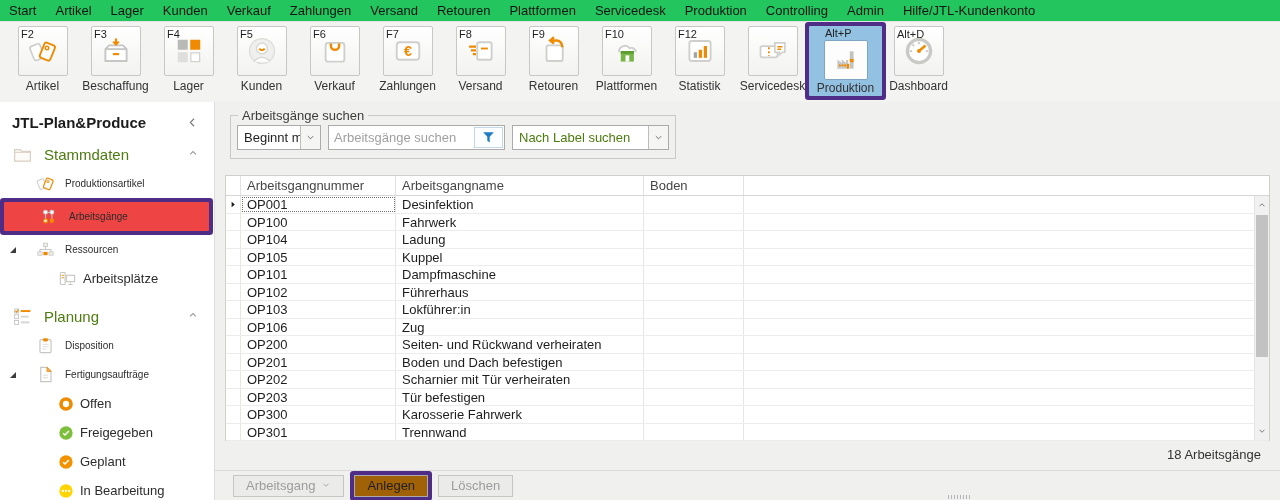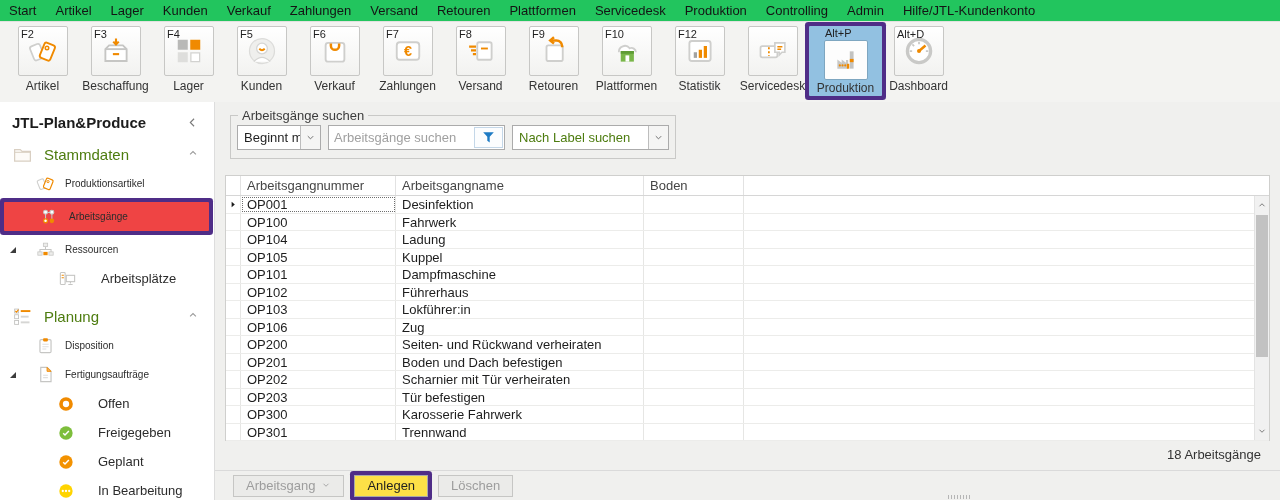--- a/index.html
+++ b/index.html
@@ -53,21 +53,21 @@
   .sidebar {
     width:215px; background:#ffffff; border-right:1px solid #dddddd;
     flex:0 0 auto; overflow:hidden;
   }
   .side-header { display:flex; align-items:center; justify-content:space-between; padding:12px 14px 8px 12px; }
   .side-title { font-weight:bold; font-size:15px; color:#1c1c1c; }
   .snode { display:flex; align-items:center; height:29px; position:relative; cursor:pointer; }
   .snode .slabel { white-space:nowrap; overflow:hidden; }
   .snode.lvl0 { height:30px; font-size:15px; color:#4d7c0f; padding-left:12px; gap:11px; }
   .snode.lvl1 { font-size:10px; color:#2c2c2c; padding-left:36px; gap:10px; }
-  .snode.lvl2 { font-size:13px; color:#2c2c2c; padding-left:58px; gap:24px; }
+  .snode.lvl2 { font-size:13px; color:#2c2c2c; padding-left:58px; gap:6px; }
   .snode.section-gap { margin-top:8px; }
   .snode .expander { position:absolute; left:9px; top:10px; }
   .snode .sect-collapse { position:absolute; right:14px; color:#9a9a9a; }
   .snode.selected {
     background:#ef4444; box-shadow:0 0 0 4px #4f2d87; border-radius:1px;
     margin:4px 5px 4px 4px;
   }
 
   
   .main { position:relative; flex:1; background:#f0f0ee; }
@@ -142,21 +142,21 @@
   .bottombar {
     position:absolute; left:0; right:0; bottom:0; height:30px;
     background:#f0f0ee; border-top:1px solid #dadada;
     display:flex; align-items:center; padding-left:18px;
   }
   .bbtn {
     height:22px; font-size:13px; font-family:"Liberation Sans",sans-serif;
     border:1px solid #c6c6c4; background:#ebebe9; color:#9d9d9d;
     padding:0 12px; display:inline-flex; align-items:center; gap:6px; cursor:default; white-space:nowrap;
   }
-  .bbtn.primary { background:#fde047; border-color:#a9a9a7; color:#1f1f1f; cursor:pointer; }
+  .bbtn.primary { background:#a16207; border-color:#a9a9a7; color:#1f1f1f; cursor:pointer; }
   .hl-wrap { display:inline-flex; box-shadow:0 0 0 4px #4f2d87; border-radius:1px; margin:0 10px; }
   .grip {
     position:absolute; left:733px; bottom:1px; width:24px; height:4px;
     background:repeating-linear-gradient(90deg,#b5b5b5 0 1px,transparent 1px 3px);
   }
 </style>
 </head>
 <body>
 
 <div class="app">

